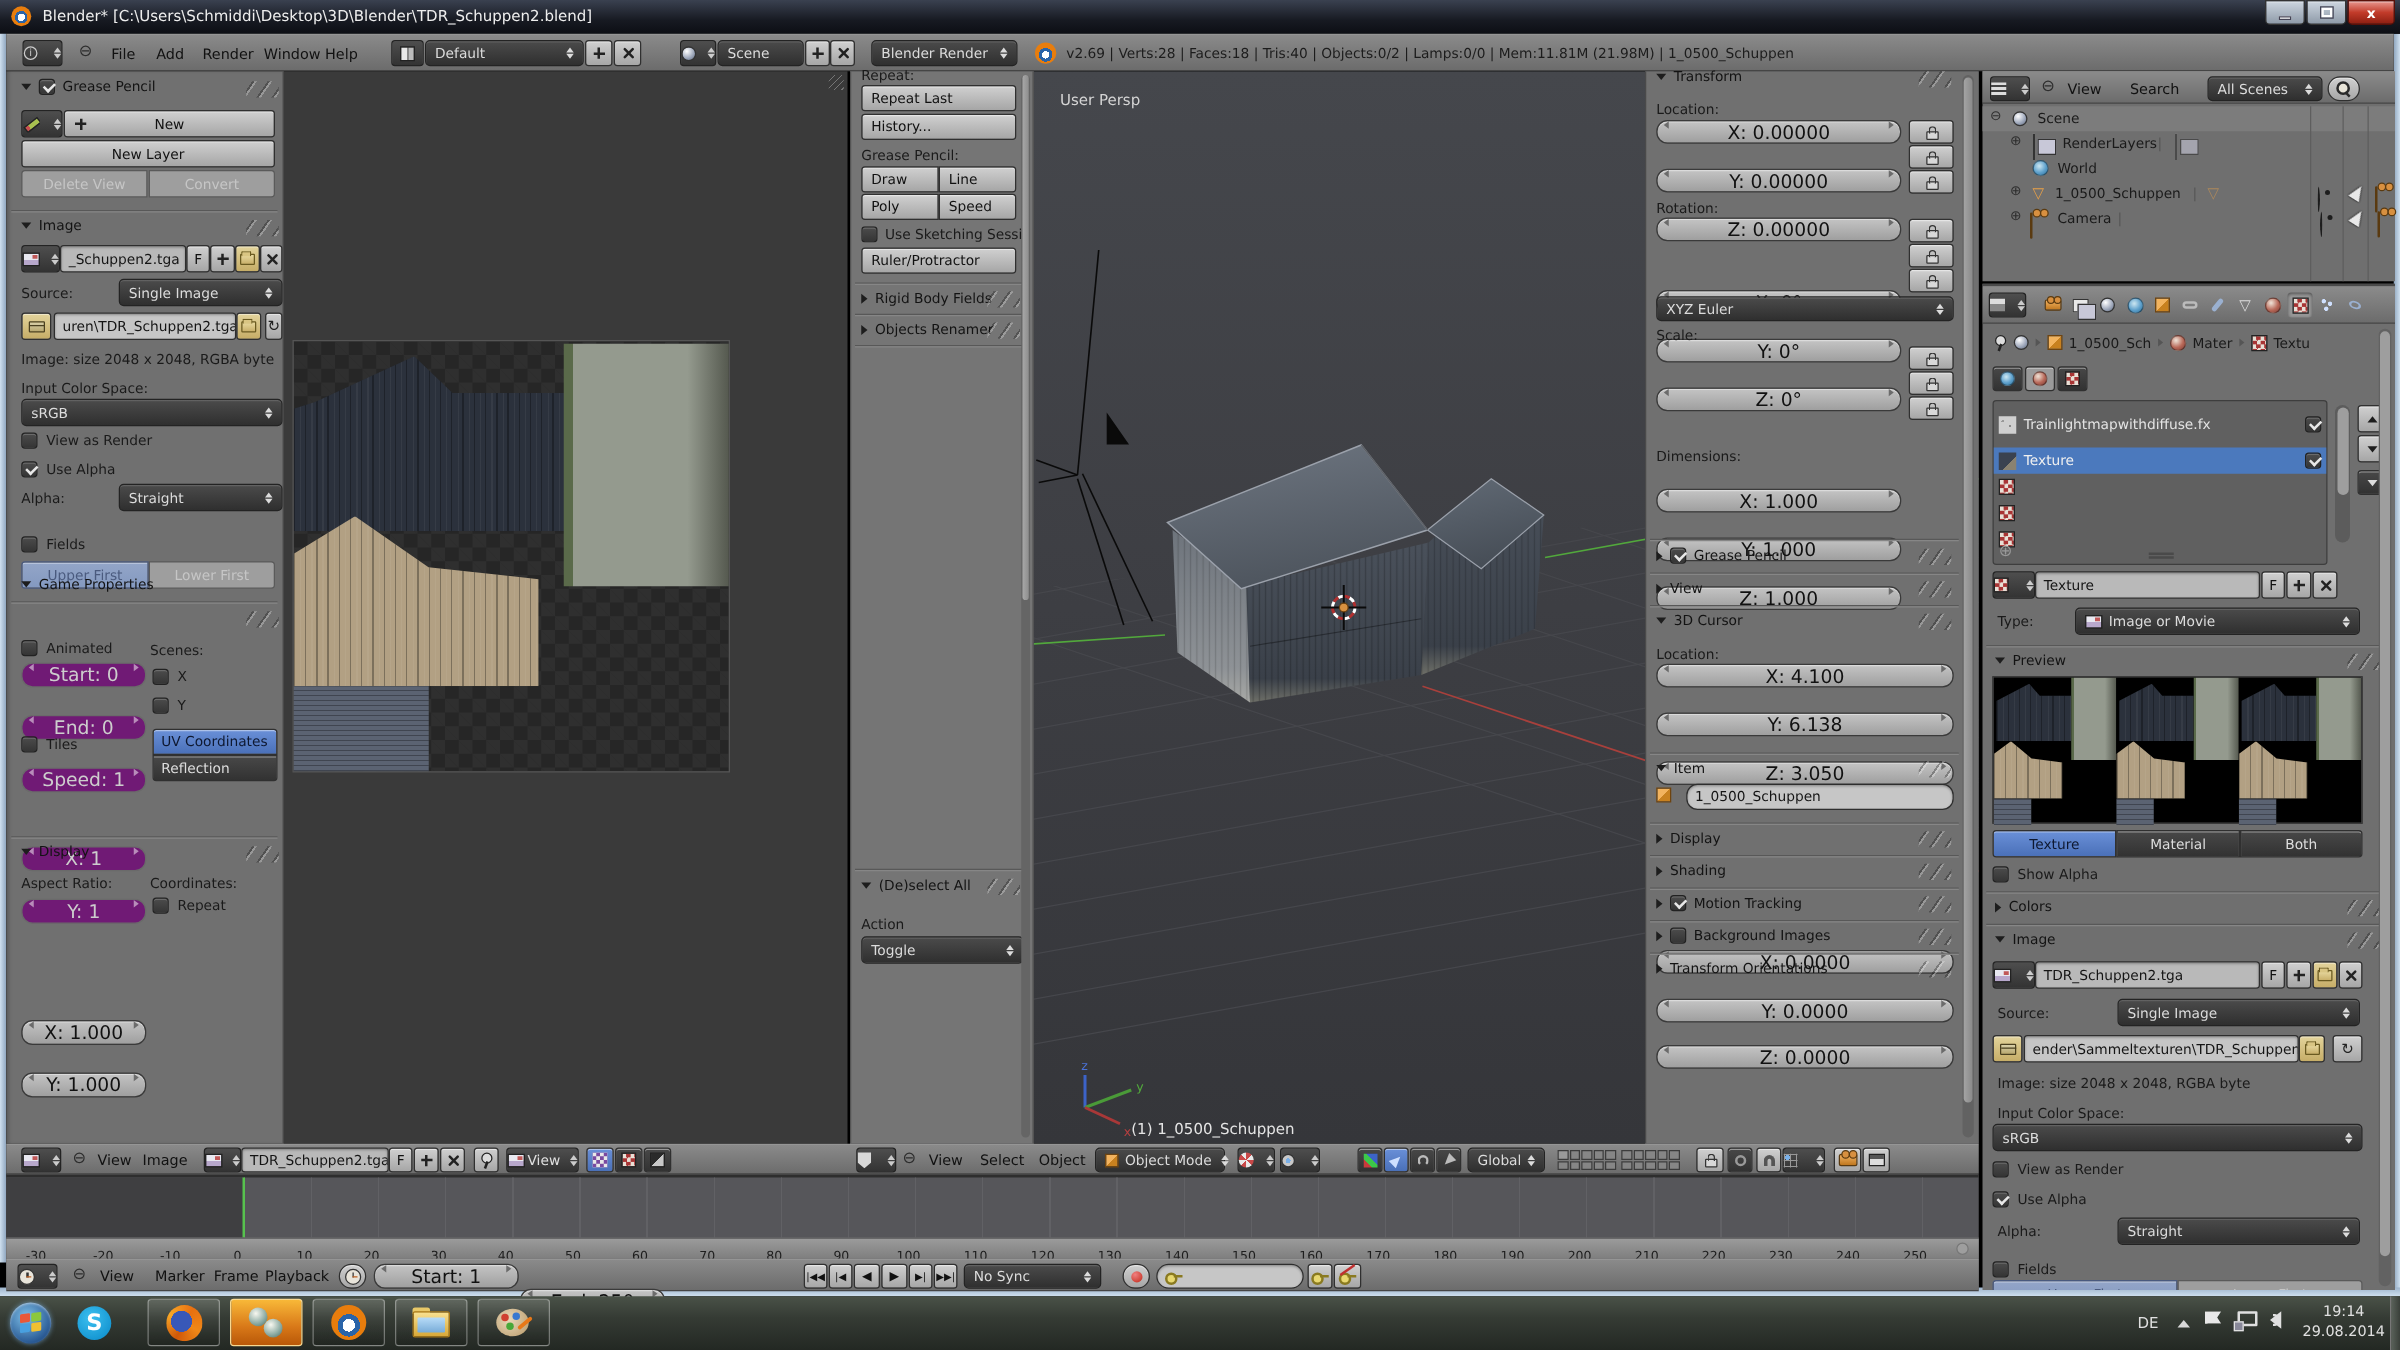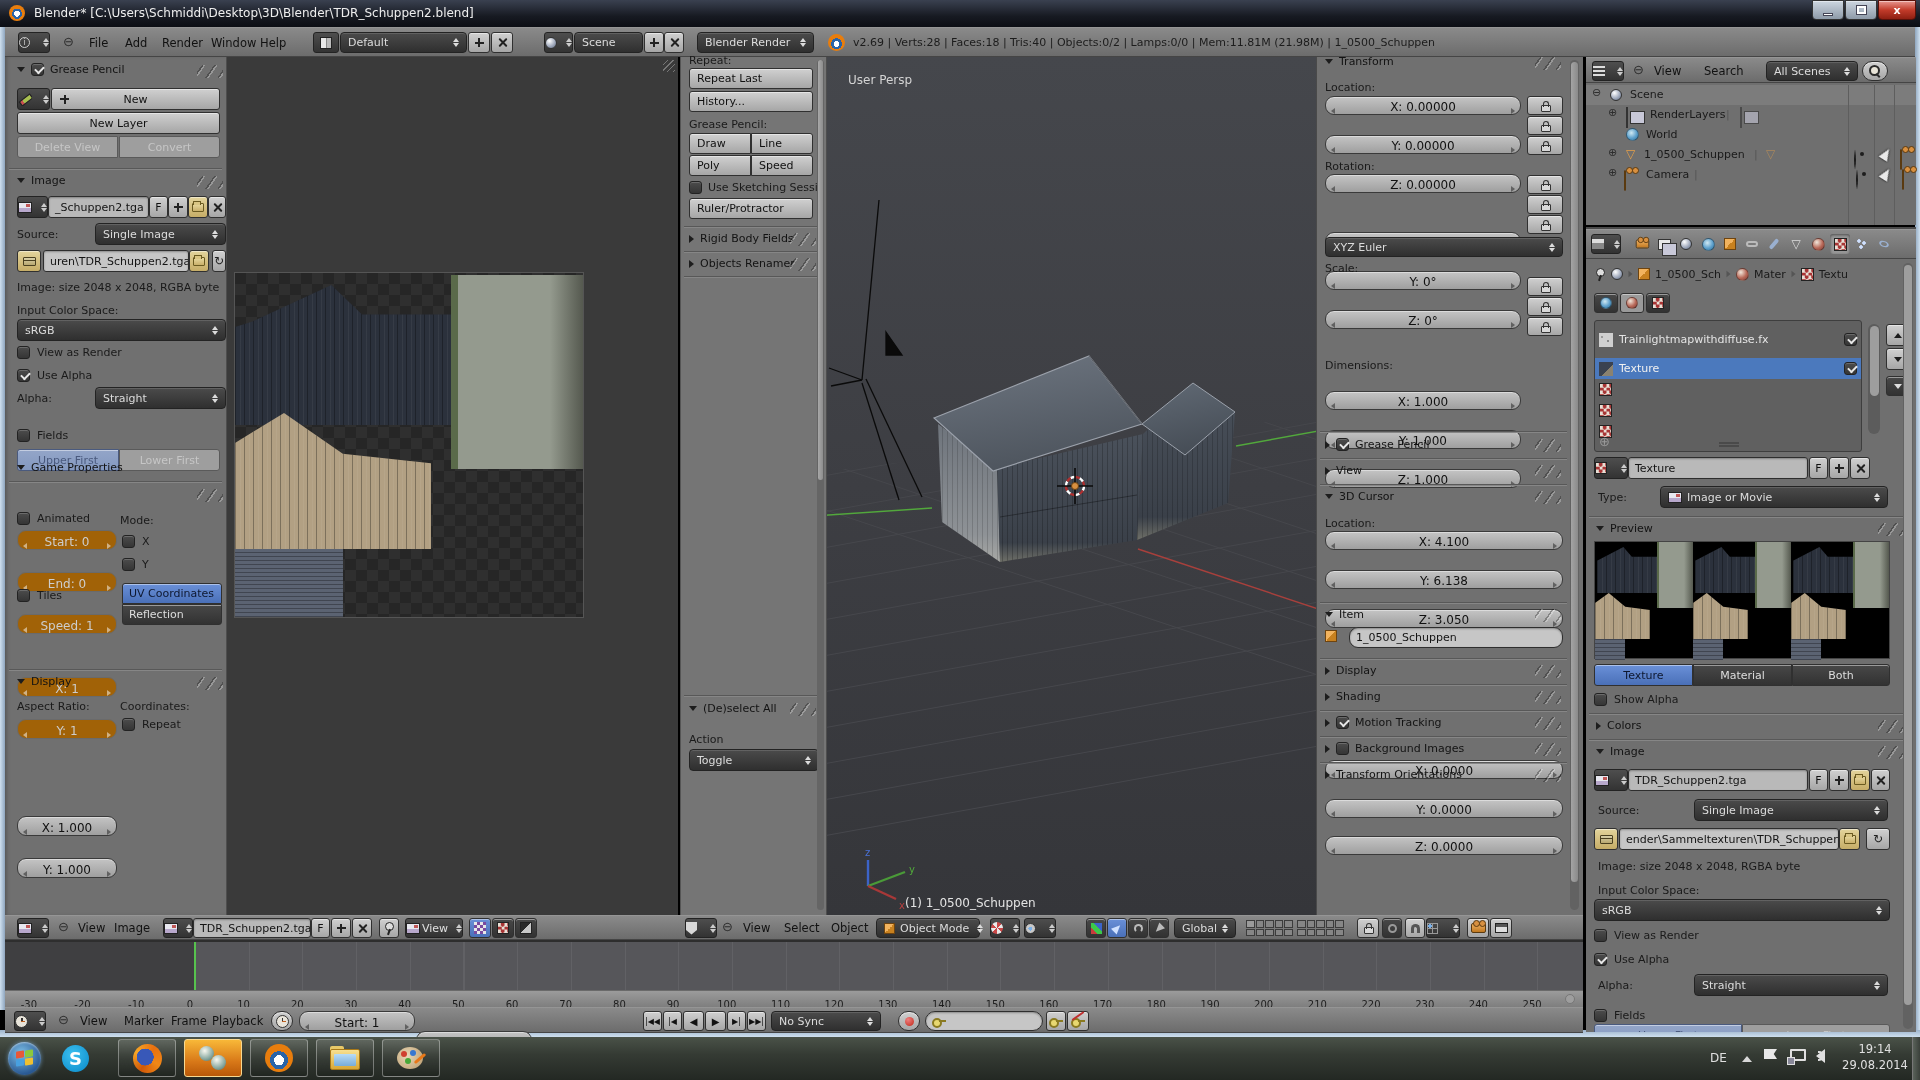--- a/index.html
+++ b/index.html
@@ -14,22 +14,22 @@
 .btn.bluedis{background:linear-gradient(#93a5c8,#8499c0);color:#4a5a7e;border-color:#4a5a7e}
 .btn.sel{background:linear-gradient(#6a90d8,#4a70b8);color:#0e1830}
 .btn.dark{background:linear-gradient(#484848,#323232);color:#ddd}
 .dd{background:linear-gradient(#4b4b4b,#2f2f2f);border:1px solid #232323;border-radius:4px;color:#dcdcdc;font-size:11px;display:flex;align-items:center;padding:0 7px;box-shadow:inset 0 1px 0 rgba(255,255,255,.13);white-space:nowrap}
 .fld{background:#b9b9b9;border:1px solid #2e2e2e;border-radius:3px;color:#141414;font-size:11px;display:flex;align-items:center;padding:0 6px;box-shadow:inset 0 1px 2px rgba(0,0,0,.3);white-space:nowrap;overflow:hidden}
 .fld.lt{background:#c6c6c6}
 .icobtn{background:linear-gradient(#4e4e4e,#333);border:1px solid #232323;border-radius:3px;display:flex;align-items:center;justify-content:center;gap:2px;color:#ccc}
 .dda{display:flex;flex-direction:column;gap:1px;margin-left:auto;padding-left:3px}
 .dda::before{content:"";border-left:3px solid transparent;border-right:3px solid transparent;border-bottom:4px solid currentColor}
 .dda::after{content:"";border-left:3px solid transparent;border-right:3px solid transparent;border-top:4px solid currentColor}
-.sl{position:relative;background:linear-gradient(#c4c4c4,#9f9f9f);border:1px solid #3a3a3a;border-radius:9px;color:#111;font-size:12px;display:flex;align-items:flex-end;justify-content:center;box-shadow:inset 0 1px 0 rgba(255,255,255,.4)}
-.sl.dis{background:#a16207;color:#cdcdcd;border-color:#6a6a6a;box-shadow:none}
+.sl{position:relative;background:linear-gradient(#c4c4c4,#9f9f9f);border:1px solid #3a3a3a;border-radius:9px;color:#111;font-size:15px;display:flex;align-items:flex-start;justify-content:center;box-shadow:inset 0 1px 0 rgba(255,255,255,.4)}
+.sl.dis{background:#701a75;color:#cdcdcd;border-color:#6a6a6a;box-shadow:none}
 .sl::before{content:"";position:absolute;left:5px;border-top:3.5px solid transparent;border-bottom:3.5px solid transparent;border-right:4px solid rgba(40,40,40,.55)}
 .sl::after{content:"";position:absolute;right:5px;border-top:3.5px solid transparent;border-bottom:3.5px solid transparent;border-left:4px solid rgba(40,40,40,.55)}
 .sl.dis::before{border-right-color:rgba(255,255,255,.5)}
 .sl.dis::after{border-left-color:rgba(255,255,255,.5)}
 .chk{width:13px;height:13px;border-radius:3px;background:linear-gradient(#4c4c4c,#353535);border:1px solid #222;box-shadow:inset 0 1px 0 rgba(255,255,255,.18);position:relative;flex:none}
 .chk.on::after{content:"";position:absolute;left:2.5px;top:2px;width:7px;height:4px;border-left:2px solid #e8e8e8;border-bottom:2px solid #e8e8e8;transform:rotate(-45deg)}
 .tri{width:0;height:0;border-left:4px solid transparent;border-right:4px solid transparent;border-top:5px solid #1d1d1d;flex:none}
 .trir{width:0;height:0;border-top:4px solid transparent;border-bottom:4px solid transparent;border-left:5px solid #1d1d1d;flex:none}
 .triw{border-top-color:#ddd}
 .sechdr{display:flex;align-items:center;gap:6px;font-size:11px;color:#131313}
@@ -253,21 +253,21 @@
   <div class="psep" style="left:4px;right:4px;top:424px"></div>
   <div class="abs sechdr" style="left:12px;top:404px">
         <span class="tri"></span>
         <span>Game Properties</span>
       </div>
   <div class="grip" style="top:432px"></div>
   <div class="abs row" style="left:12px;top:455px;gap:7px">
         <span class="chk"></span>
         <span class="lbl">Animated</span>
       </div>
-  <div class="abs lbl" style="left:115px;top:457px">Mode:</div>
+  <div class="abs lbl" style="left:115px;top:457px">Scenes:</div>
   <div class="abs sl dis" style="left:12px;top:473px;width:100px;height:20px">
         <span>Start: 0</span>
       </div>
   <div class="abs sl dis" style="left:12px;top:495px;width:100px;height:20px">
         <span>End: 0</span>
       </div>
   <div class="abs sl dis" style="left:12px;top:517px;width:100px;height:20px">
         <span>Speed: 1</span>
       </div>
   <div class="abs row" style="left:117px;top:478px;gap:7px">

